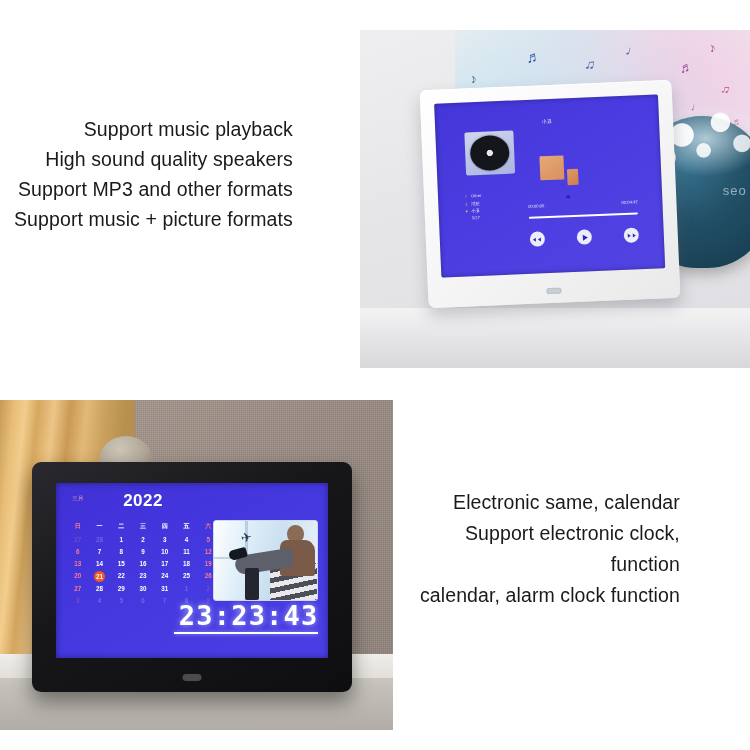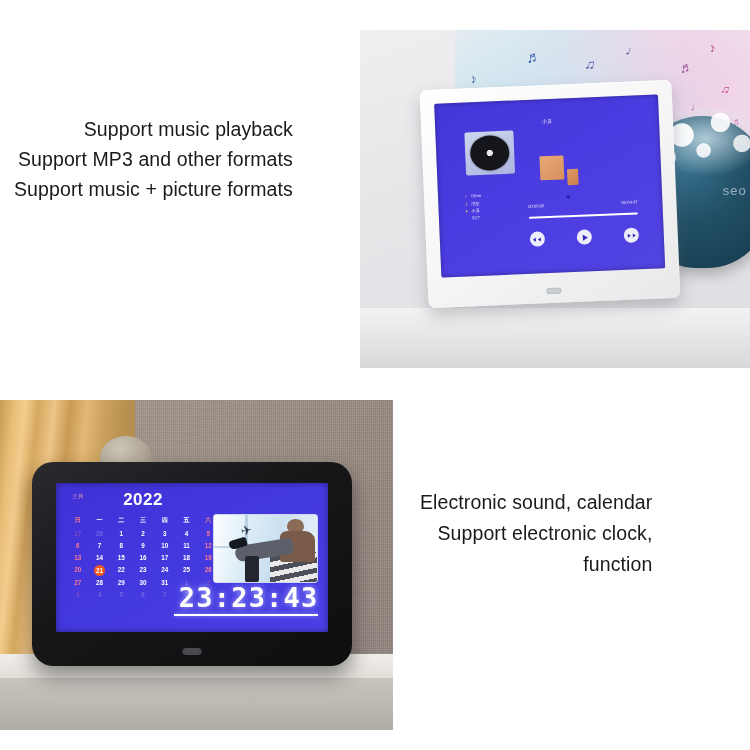--- a/index.html
+++ b/index.html
@@ -284,23 +284,23 @@
   .floor-top {
     position: absolute;
     left: 0; right: 0; bottom: 52px;
     height: 24px;
     background: linear-gradient(180deg,#f0eeea 0%,#e2dfd9 100%);
   }
 
   .frame-black {
     position: absolute;
     left: 32px; top: 62px;
-    width: 320px; height: 204px;
+    width: 320px; height: 230px;
     background: linear-gradient(150deg,#2a2a2e 0%,#17171a 42%,#0e0e10 100%);
-    border-radius: 21px;
+    border-radius: 9px;
     box-shadow: 0 10px 20px rgba(0,0,0,0.42);
     padding: 21px 24px 34px 24px;
     box-sizing: border-box;
   }
   .screen-clock {
     position: relative;
     width: 100%; height: 100%;
     background: linear-gradient(150deg,#4031d6 0%,#4438df 48%,#4a3ee4 100%);
     overflow: hidden;
     box-shadow: 0 0 6px rgba(0,0,0,0.4) inset;
@@ -446,20 +446,21 @@
     box-shadow: 0 0 4px rgba(190,205,255,0.7);
   }
 </style>
 </head>
 <body>
 
 <div class="page">
 
   <div class="text-block" id="music-text">
     <span class="line">Support music playback</span>
+    <span class="line">High sound quality speakers</span>
     <span class="line">Support MP3 and other formats</span>
     <span class="line">Support music + picture formats</span>
   </div>
 
   <div class="panel" id="panel-music">
     <div class="note-sky" id="note-sky">
         <span class="note" style="left: 5%; top: 22%; font-size: 13px; transform: rotate(-18deg); color: rgb(58, 95, 160);">♪</span>
         <span class="note" style="left: 14%; top: 40%; font-size: 11px; transform: rotate(12deg); color: rgb(47, 86, 155);">♫</span>
         <span class="note" style="left: 24%; top: 10%; font-size: 15px; transform: rotate(-8deg); color: rgb(45, 94, 168);">♬</span>
         <span class="note" style="left: 30%; top: 30%; font-size: 10px; transform: rotate(22deg); color: rgb(55, 86, 159);">♩</span>
@@ -626,18 +627,19 @@
           <div class="clock-digits">23:23:43</div>
           <div class="clock-underline"></div>
         </div>
 
       </div>
       <div class="ir-black"></div>
     </div>
   </div>
 
   <div class="text-block" id="clock-text">
-    <span class="line">Electronic sound, calendar</span>
+    <span class="line">Electronic same, calendar</span>
     <span class="line">Support electronic clock,</span>
     <span class="line">function</span>
+    <span class="line">calendar, alarm clock function</span>
   </div>
 
 </div>
 
 </body></html>

